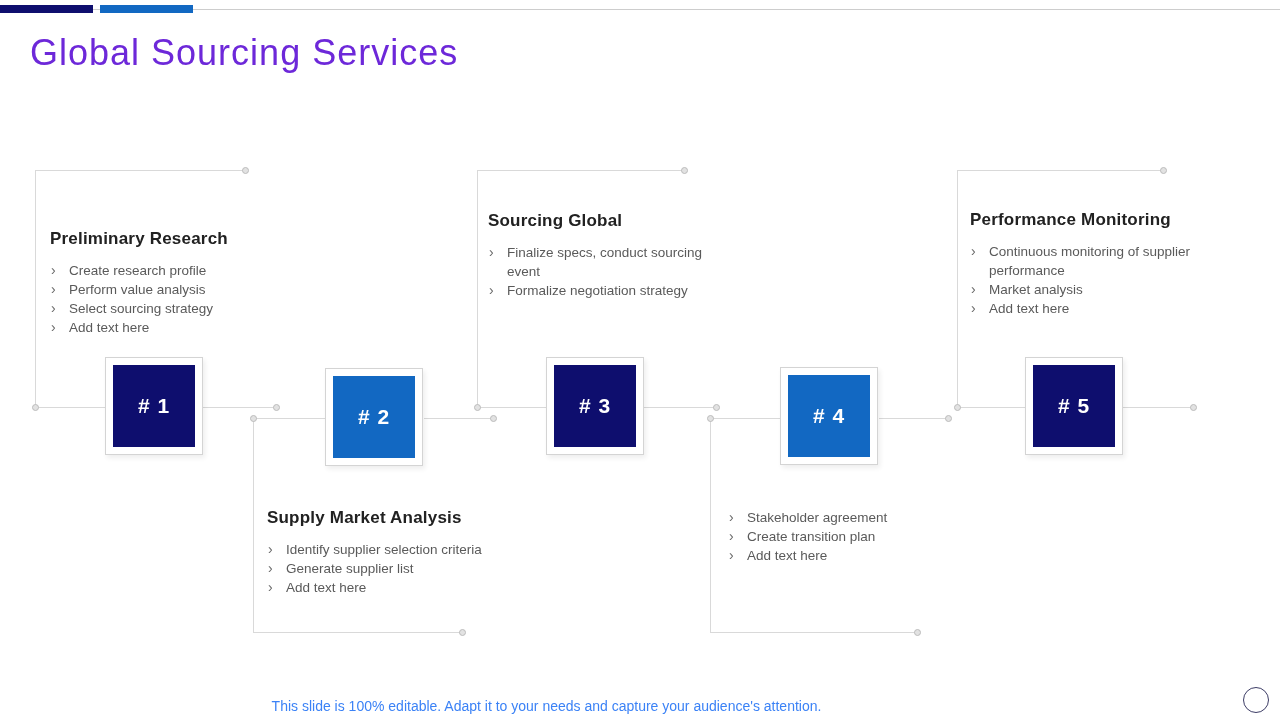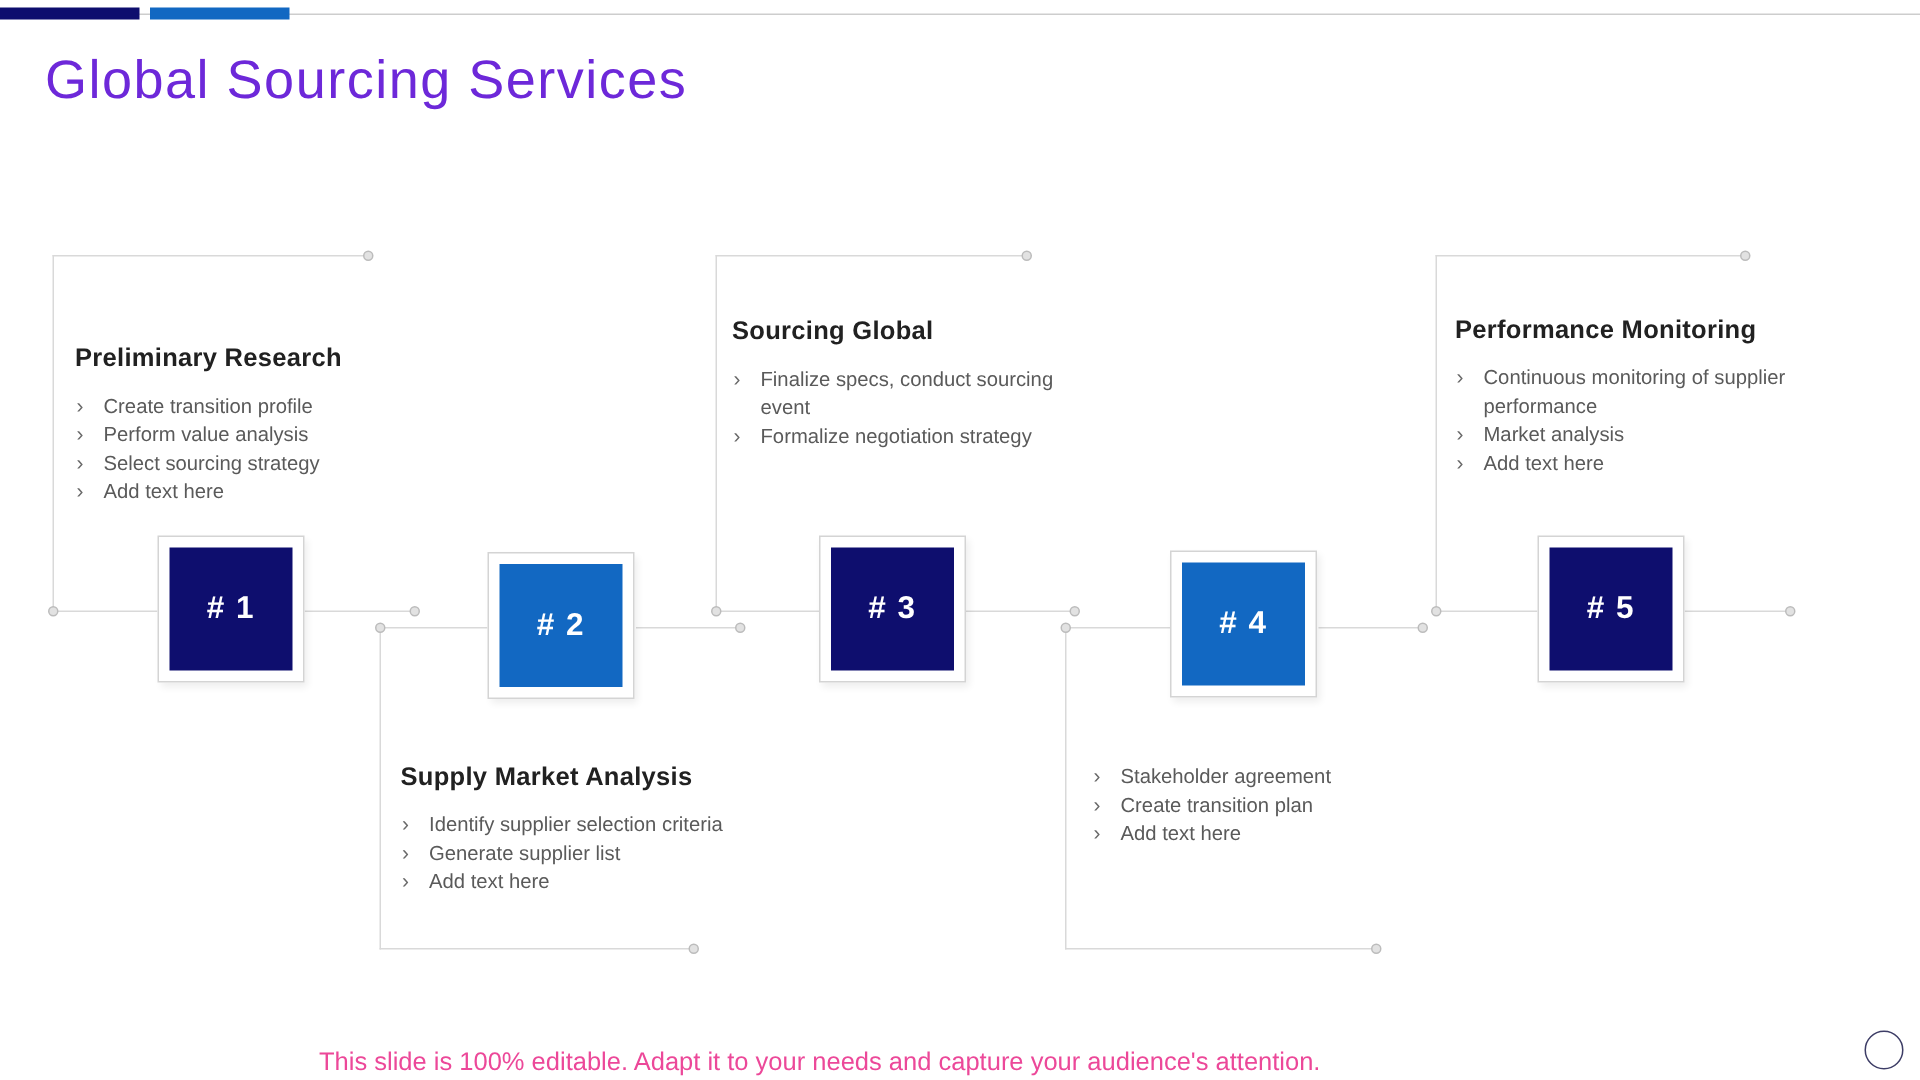--- a/index.html
+++ b/index.html
@@ -29,21 +29,21 @@
             box-shadow:2px 3px 5px rgba(0,0,0,0.07);box-sizing:border-box;}
   .numinner{position:absolute;left:7px;top:7px;right:7px;bottom:7px;display:flex;align-items:center;justify-content:center;
             color:#ffffff;font-weight:bold;font-size:21px;letter-spacing:1px;}
   
   .card{position:absolute;}
   .card h3{margin:0 0 12px 0;font-size:17px;font-weight:bold;color:#212121;letter-spacing:0.2px;}
   .card ul{list-style:none;margin:0;padding:0;}
   .card li{position:relative;padding-left:19px;font-size:13.5px;line-height:19px;color:#5a5a5a;}
   .card li .mk{position:absolute;left:1px;top:0;color:#6a6a6a;font-size:14px;}
   
-  .footer{position:absolute;left:0;top:698px;width:1093px;text-align:center;font-size:17px;color:#ec4899;}
+  .footer{position:absolute;left:0;top:698px;width:1093px;text-align:center;font-size:14px;color:#3b82f6;}
   .circle{position:absolute;left:1243px;top:687px;width:26px;height:26px;border:1px solid #3d3d66;border-radius:50%;box-sizing:border-box;background:#fff;}
 </style>
 </head>
 <body>
 
 <div class="slide">
 
   <div class="top-line"></div>
   <div class="bar navy"></div>
   <div class="bar blue"></div>
@@ -96,21 +96,21 @@
   <div class="numframe" style="left:780px;top:367px;">
     <div class="numinner" style="background: rgb(18, 104, 194);"># 4</div>
   </div>
   <div class="numframe" style="left:1025px;top:357px;">
     <div class="numinner" style="background: rgb(14, 14, 110);"># 5</div>
   </div>
 
   <div class="card" style="left:50px;top:229px;width:232px;">
     <h3>Preliminary Research</h3>
     <ul>
-      <li><span class="mk">›</span><span>Create transition profile</span></li>
+      <li><span class="mk">›</span><span>Create research profile</span></li>
       <li><span class="mk">›</span><span>Perform value analysis</span></li>
       <li><span class="mk">›</span><span>Select sourcing strategy</span></li>
       <li><span class="mk">›</span><span>Add text here</span></li>
     </ul>
   </div>
 
   <div class="card" style="left:267px;top:508px;width:266px;">
     <h3>Supply Market Analysis</h3>
     <ul>
       <li><span class="mk">›</span><span>Identify supplier selection criteria</span></li>

